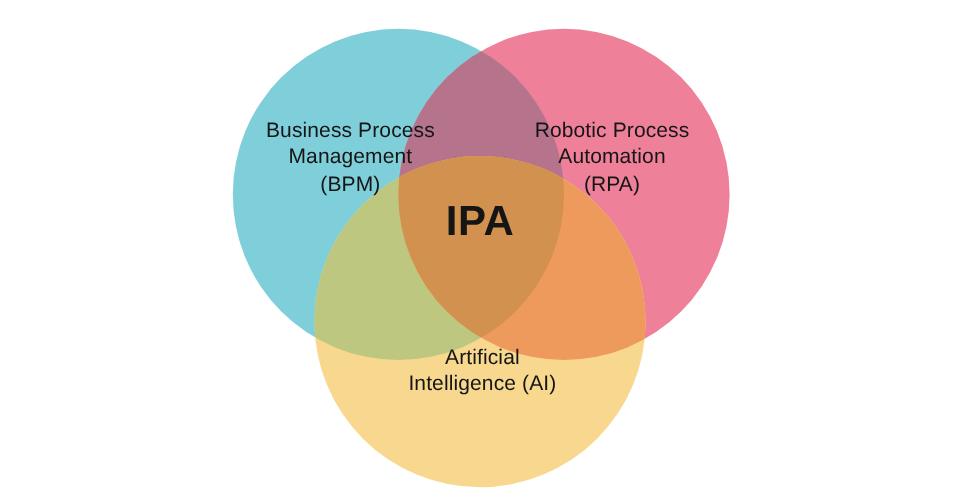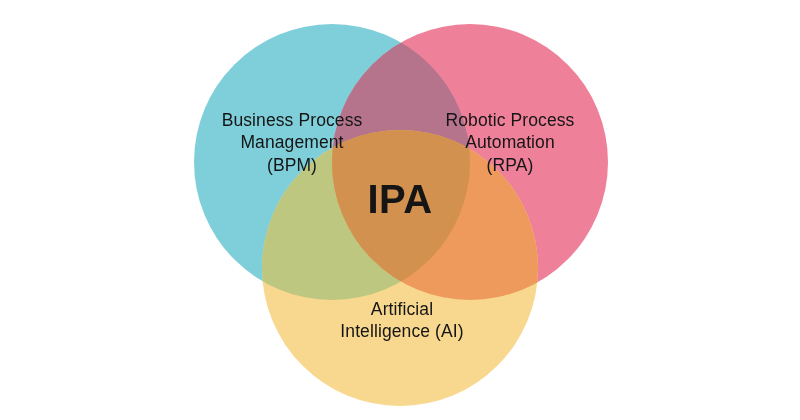--- a/index.html
+++ b/index.html
@@ -27,29 +27,28 @@
     height: 420px;
     display: block;
   }
   .venn-label {
     position: absolute;
     text-align: center;
     color: #151515;
     line-height: 1.28;
     white-space: pre-line;
     pointer-events: none;
-    margin-top: 12px;
   }
   .set-label {
     font-size: 17.5px;
     font-weight: 400;
     letter-spacing: 0.1px;
   }
   .center-label {
-    font-size: 40px;
+    font-size: 35px;
     font-weight: bold;
     letter-spacing: 0.5px;
     line-height: 1;
   }
   #label-bpm {
     left: 212px;
     top: 97px;
     width: 160px;
   }
   #label-rpa {

